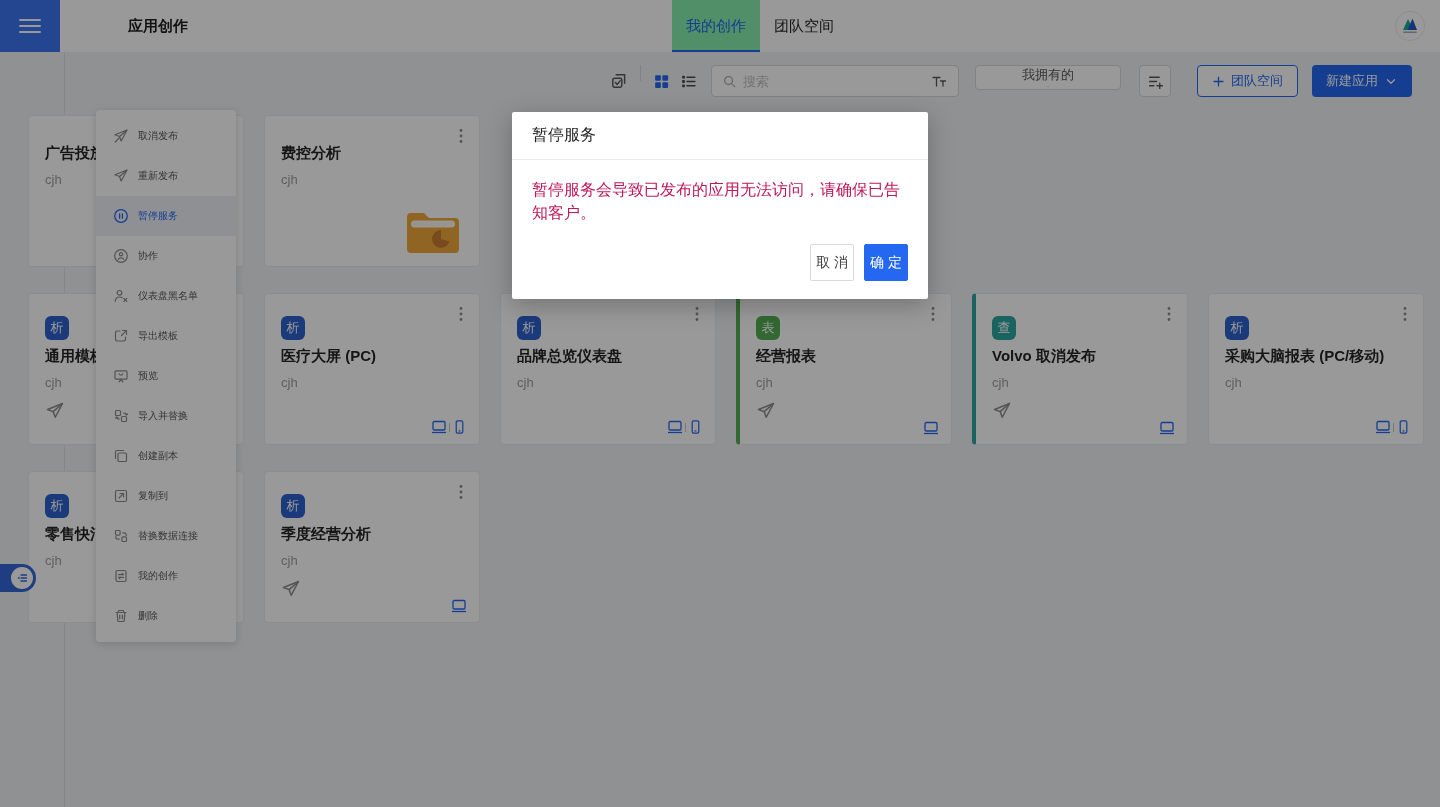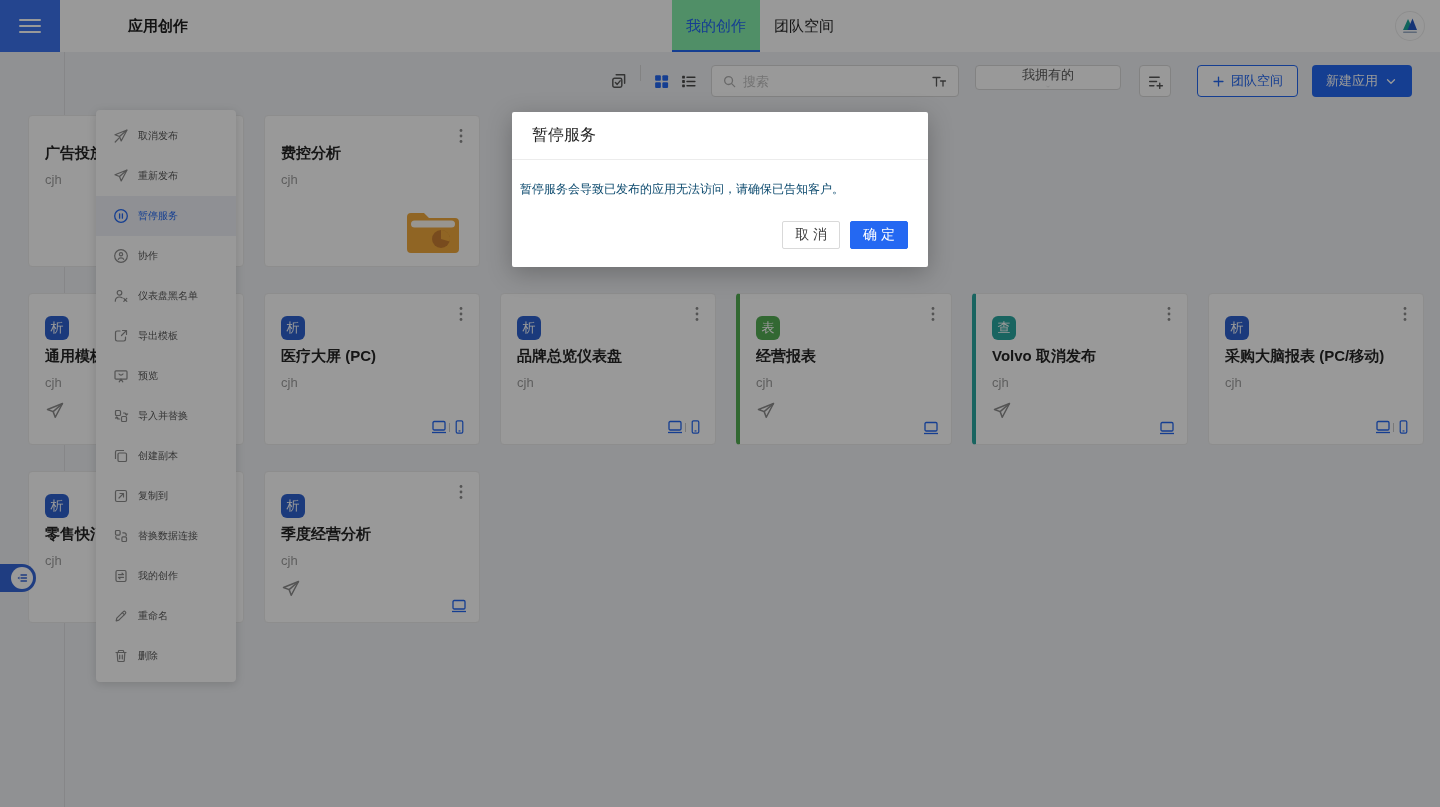--- a/index.html
+++ b/index.html
@@ -75,23 +75,23 @@
                   background:#3566d8; z-index:5; cursor:pointer; }
   .float-toggle .knob { position:absolute; right:3px; top:3px; width:22px; height:22px; border-radius:50%;
                         background:#fff; display:flex; align-items:center; justify-content:center;
                         color:#3566d8; }
   
   .overlay { position:absolute; inset:0; background:rgba(0,0,0,.40); z-index:50; }
   .modal { position:absolute; left:512px; top:112px; width:416px; background:#fff; border-radius:2px;
            box-shadow:0 6px 24px rgba(0,0,0,.25); z-index:60; }
   .modal-title { padding:13px 20px; font-size:16px; font-weight:500; color:#1f1f1f;
                  border-bottom:1px solid #ececec; }
-  .modal-body { padding:18px 8px 6px; font-size:12px; line-height:23px; color:#0c4a6e; }
+  .modal-body { padding:18px 20px 6px; font-size:16px; line-height:23px; color:#be185d; }
   .modal-footer { padding:14px 20px 18px; display:flex; justify-content:flex-end; gap:10px; }
-  .m-btn { height:28px; padding:0 12px; border-radius:2px; font-size:14px; cursor:pointer;
+  .m-btn { height:37px; padding:0 5px; border-radius:2px; font-size:14px; cursor:pointer;
            display:flex; align-items:center; font-family:inherit; }
   .m-cancel { background:#fff; border:1px solid #d9d9d9; color:#404040; }
   .m-confirm { background:#2468f2; border:1px solid #2468f2; color:#fff; }
 </style>
 </head>
 <body>
 
 <div class="header">
   <div class="ham-btn">
     <svg width="24" height="18" viewBox="0 0 24 18">
@@ -513,29 +513,20 @@
         <svg width="16" height="16" viewBox="0 0 16 16" fill="none" stroke="currentColor" stroke-width="1.2" stroke-linecap="round" stroke-linejoin="round">
           <rect x="3" y="2.5" width="10" height="11" rx="1.4"></rect>
           <path d="M5.5 6.6 h5 l-1.5-1.5 M10.5 9.4 h-5 l1.5 1.5"></path>
         </svg>
       </span>
     <span class="mi-label">我的创作</span>
   </div>
   <div class="mi">
     <span class="mi-icon">
         <svg width="16" height="16" viewBox="0 0 16 16" fill="none" stroke="currentColor" stroke-width="1.2" stroke-linecap="round" stroke-linejoin="round">
-          <path d="M3.2 12.8 l.6-2.6 6.6-6.6 a1.3 1.3 0 0 1 1.8 0 l.2.2 a1.3 1.3 0 0 1 0 1.8 l-6.6 6.6 z"></path>
-          <path d="M9.3 4.7 l2 2"></path>
-        </svg>
-      </span>
-    <span class="mi-label">重命名</span>
-  </div>
-  <div class="mi">
-    <span class="mi-icon">
-        <svg width="16" height="16" viewBox="0 0 16 16" fill="none" stroke="currentColor" stroke-width="1.2" stroke-linecap="round" stroke-linejoin="round">
           <path d="M3 4.5 h10"></path>
           <path d="M5.4 4.5 V3.3 q0-.8.8-.8 h3.6 q.8 0 .8.8 v1.2"></path>
           <path d="M4.2 4.5 l.5 8 q.06 1 1 1 h4.6 q.94 0 1-1 l.5-8"></path>
           <path d="M6.7 7 v3.8 M9.3 7 v3.8"></path>
         </svg>
       </span>
     <span class="mi-label">删除</span>
   </div>
 </div>
 

